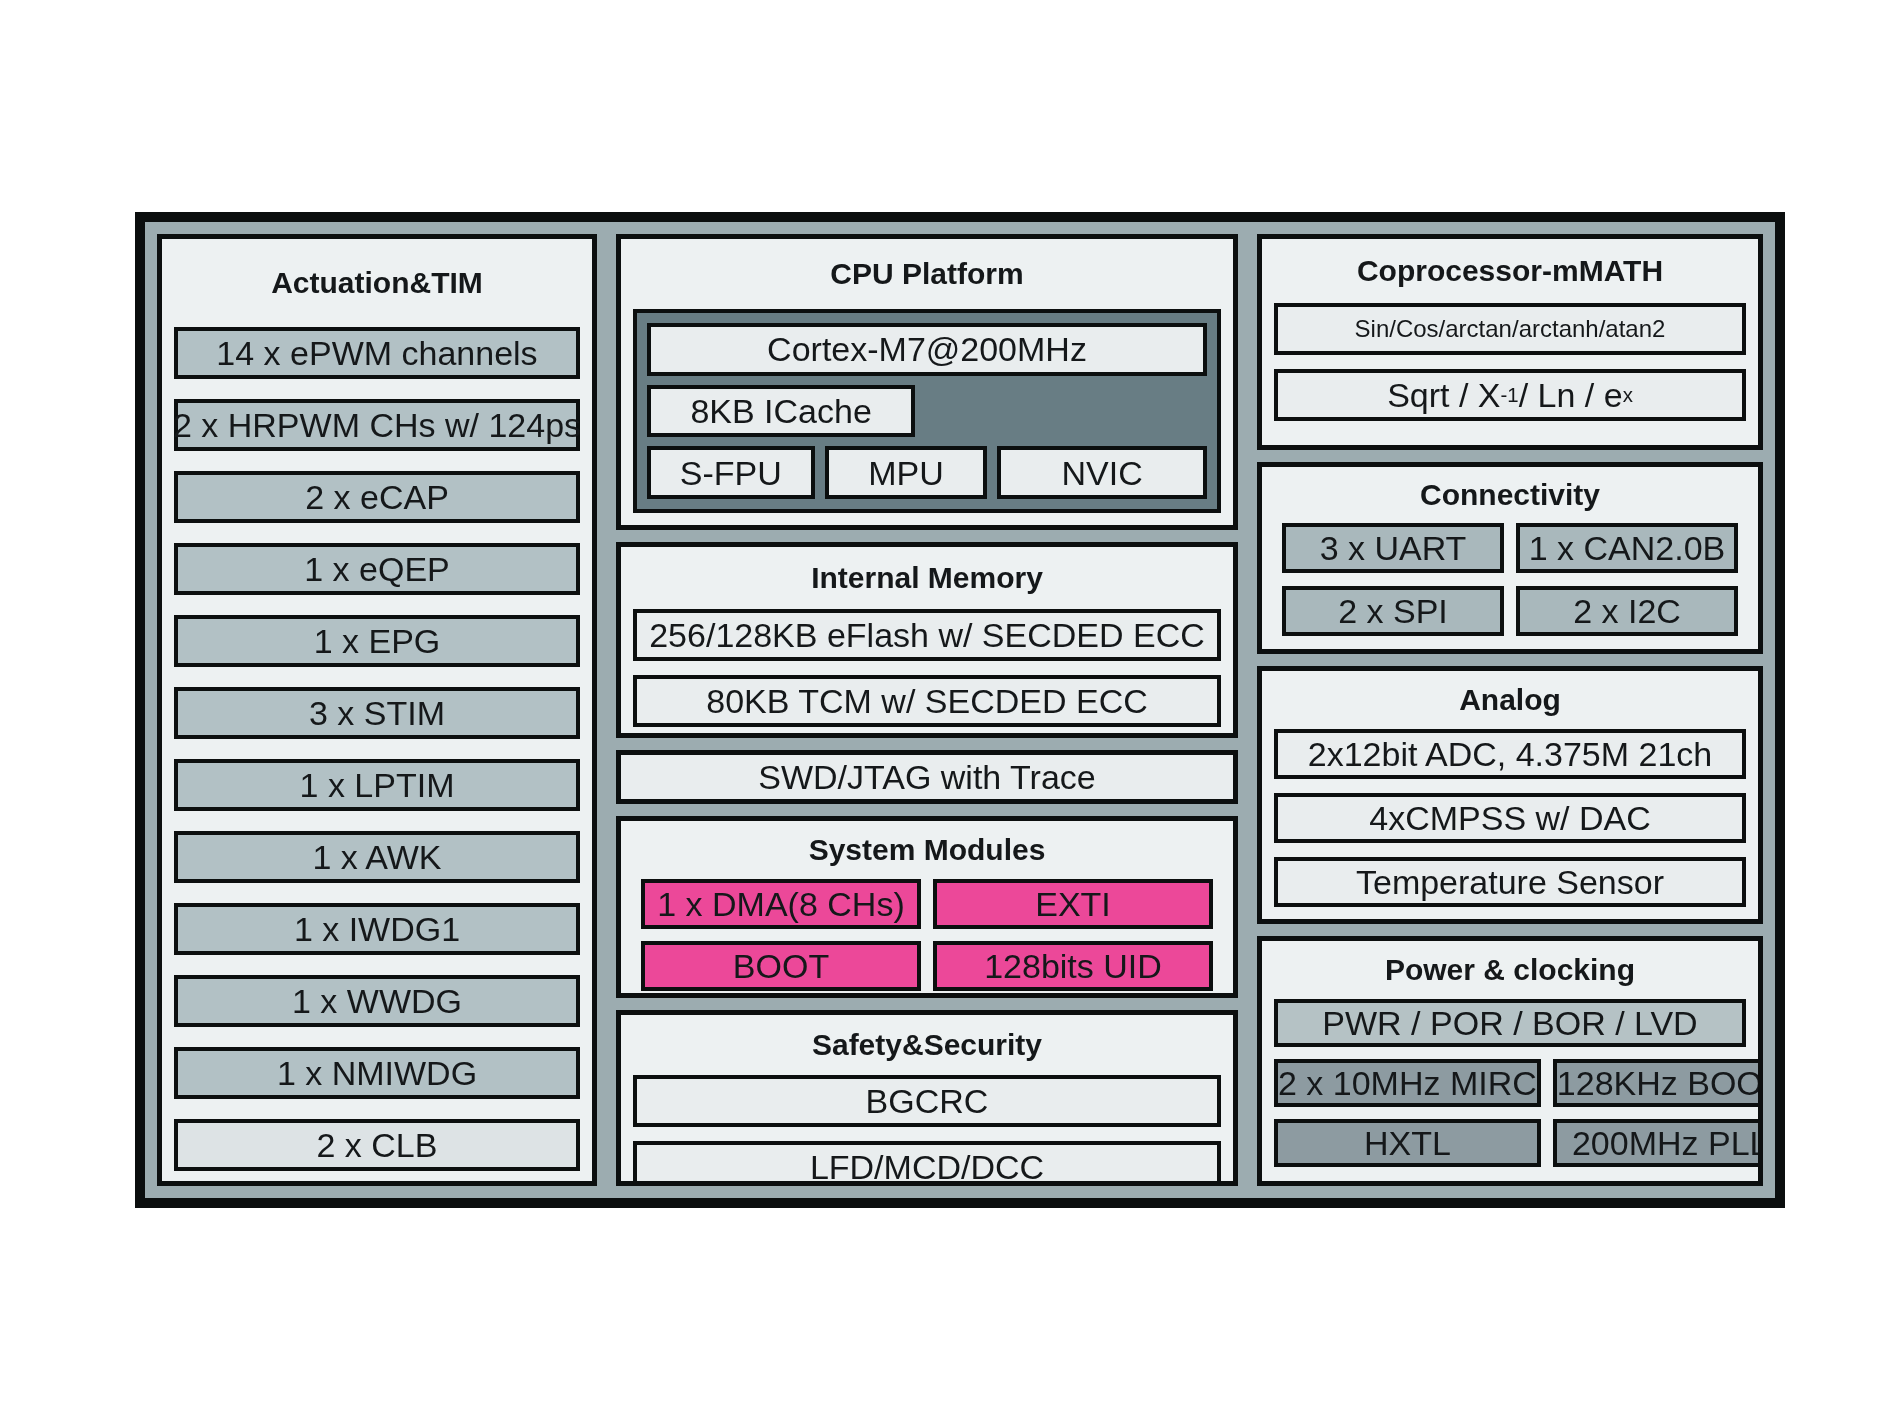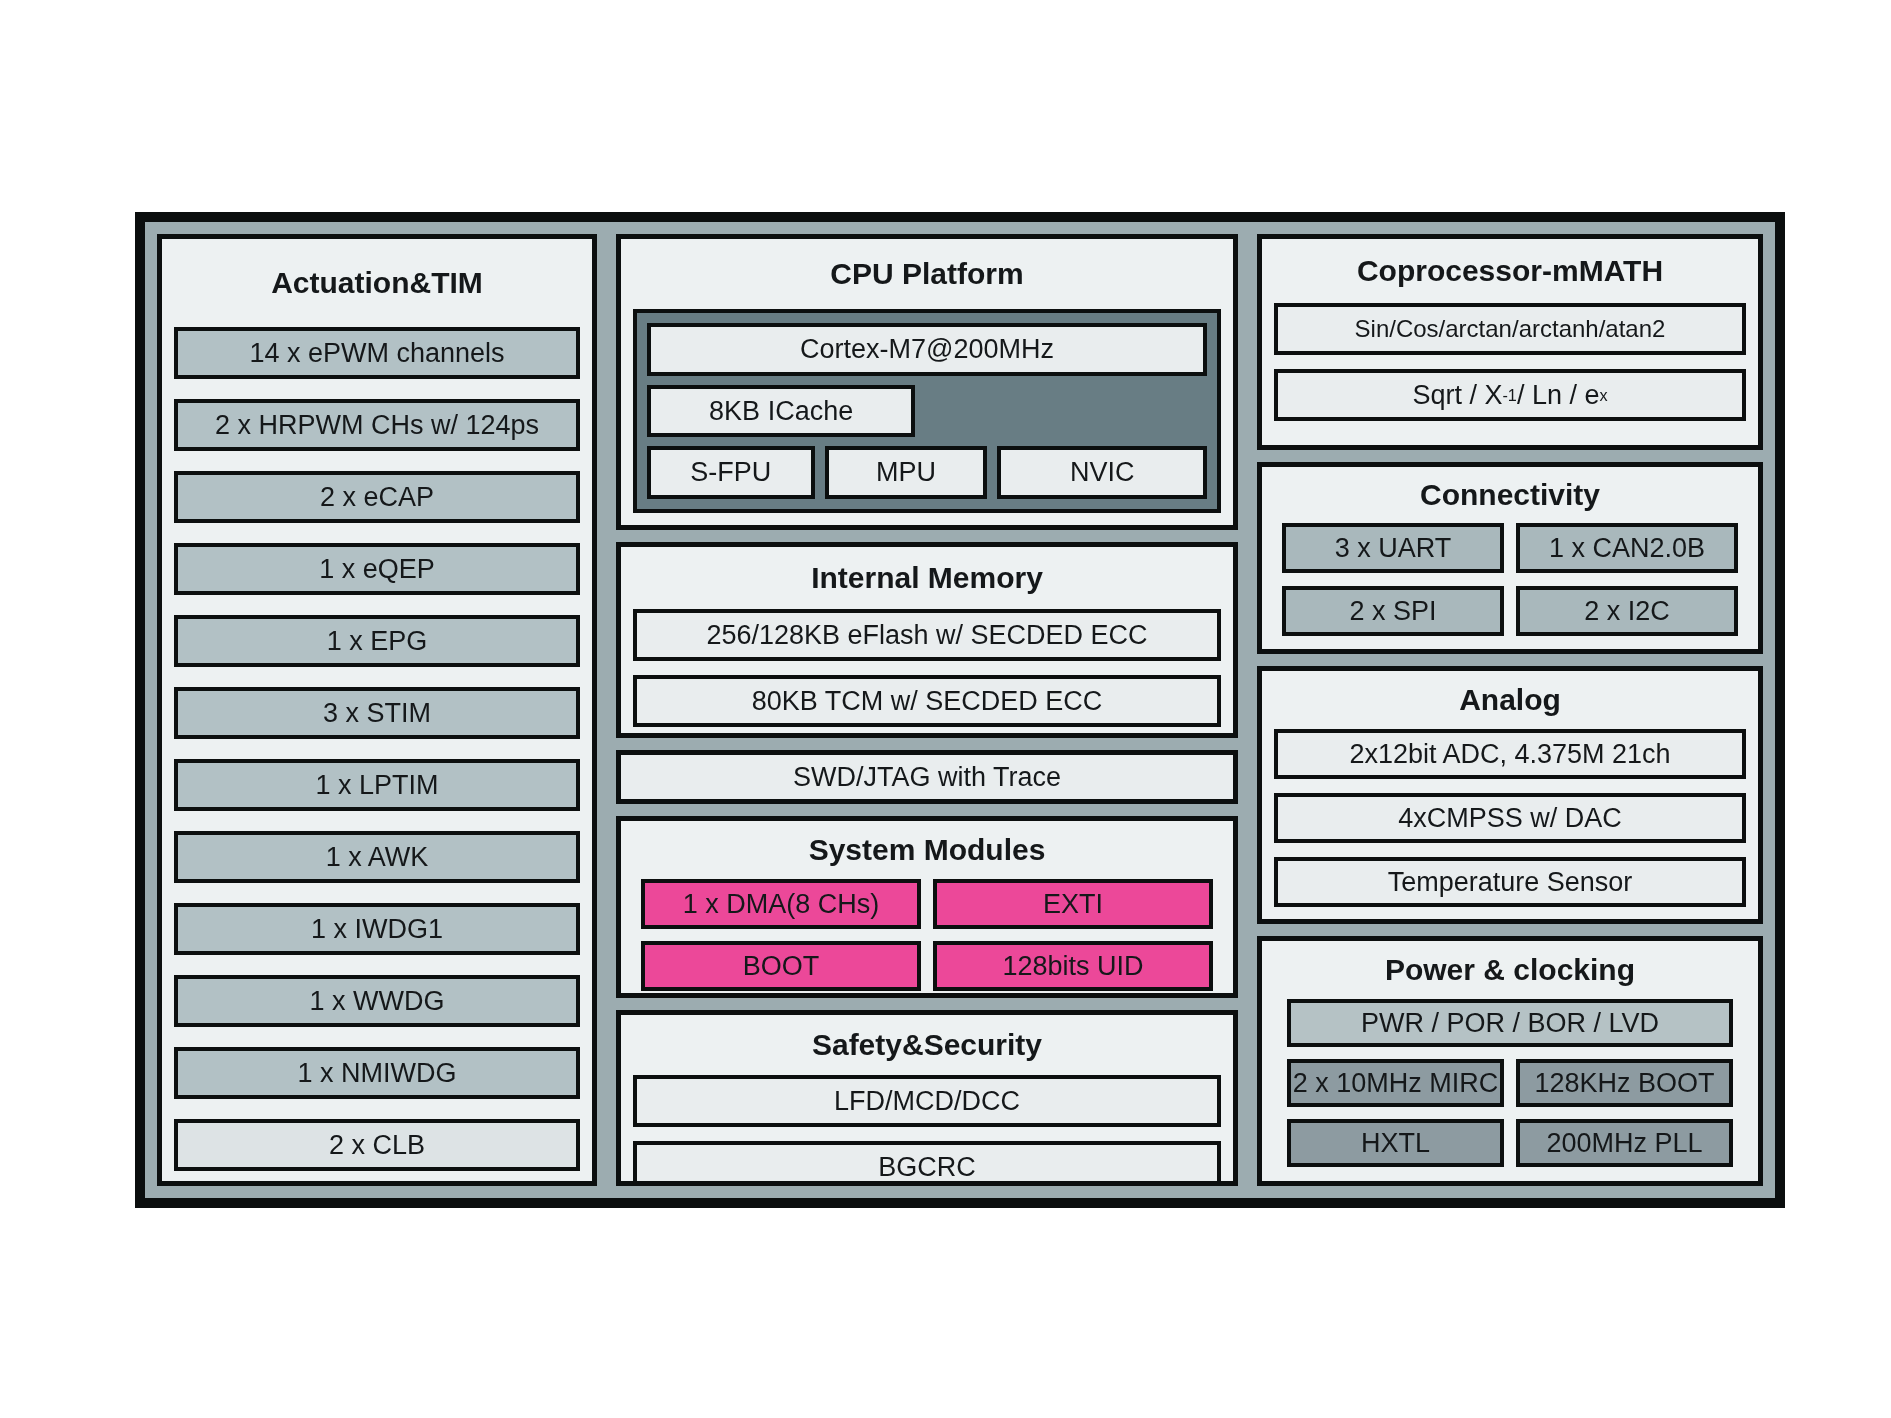--- a/index.html
+++ b/index.html
@@ -20,21 +20,21 @@
     box-sizing:border-box;border:5px solid #0c0f0f;background:#edf1f2;
     display:flex;flex-direction:column;overflow:hidden;
   }
   .title{
     font-weight:bold;font-size:30px;text-align:center;flex:none;
     display:flex;align-items:center;justify-content:center;
   }
   .box{
     box-sizing:border-box;border:4px solid #0c0f0f;
     display:flex;align-items:center;justify-content:center;
-    font-size:27px;line-height:1;white-space:nowrap;
+    font-size:34px;line-height:1;white-space:nowrap;
   }
   .fill-gray{background:#b2c1c5;}
   .fill-light{background:#e9edee;}
   .fill-lighter{background:#dde3e5;}
   .fill-dark{background:#ec4899;}
   .fill-conn{background:#a9b8bc;}
   .fill-pwr{background:#b5c2c5;}
   .fill-pwrdark{background:#8d9ba1;}
 
   
@@ -83,21 +83,21 @@
 
   .conn-panel{height:192px;}
   .conn-panel .title{height:56px;}
 
   .analog-panel{height:258px;}
   .analog-panel .title{height:58px;}
   .analog-panel .stack .box{height:50px;}
 
   .power-panel{flex:1;}
   .power-panel .title{height:58px;}
-  .power-stack{display:flex;flex-direction:column;gap:12px;padding:0 25px 12px;flex:1;}
+  .power-stack{display:flex;flex-direction:column;gap:12px;padding:0 12px 12px;flex:1;}
   .power-stack .box{height:48px;flex:none;}
   .power-grid{display:grid;grid-template-columns:1fr 1fr;gap:12px;}
   .power-grid .box{height:48px;}
 </style>
 </head>
 <body>
 
 <div id="canvas">
   <div class="frame">
 
@@ -156,22 +156,22 @@
           <div class="box fill-dark">1 x DMA(8 CHs)</div>
           <div class="box fill-dark">EXTI</div>
           <div class="box fill-dark">BOOT</div>
           <div class="box fill-dark">128bits UID</div>
         </div>
       </div>
 
       <div class="panel safe-panel">
         <div class="title">Safety&amp;Security</div>
         <div class="stack">
+          <div class="box fill-light">BGCRC</div>
           <div class="box fill-light">LFD/MCD/DCC</div>
-          <div class="box fill-light">BGCRC</div>
         </div>
       </div>
     </div>
 
     <div class="col col-right">
 
       <div class="panel coproc-panel">
         <div class="title">Coprocessor-mMATH</div>
         <div class="stack">
           <div class="box fill-light box-trig">Sin/Cos/arctan/arctanh/atan2</div>

